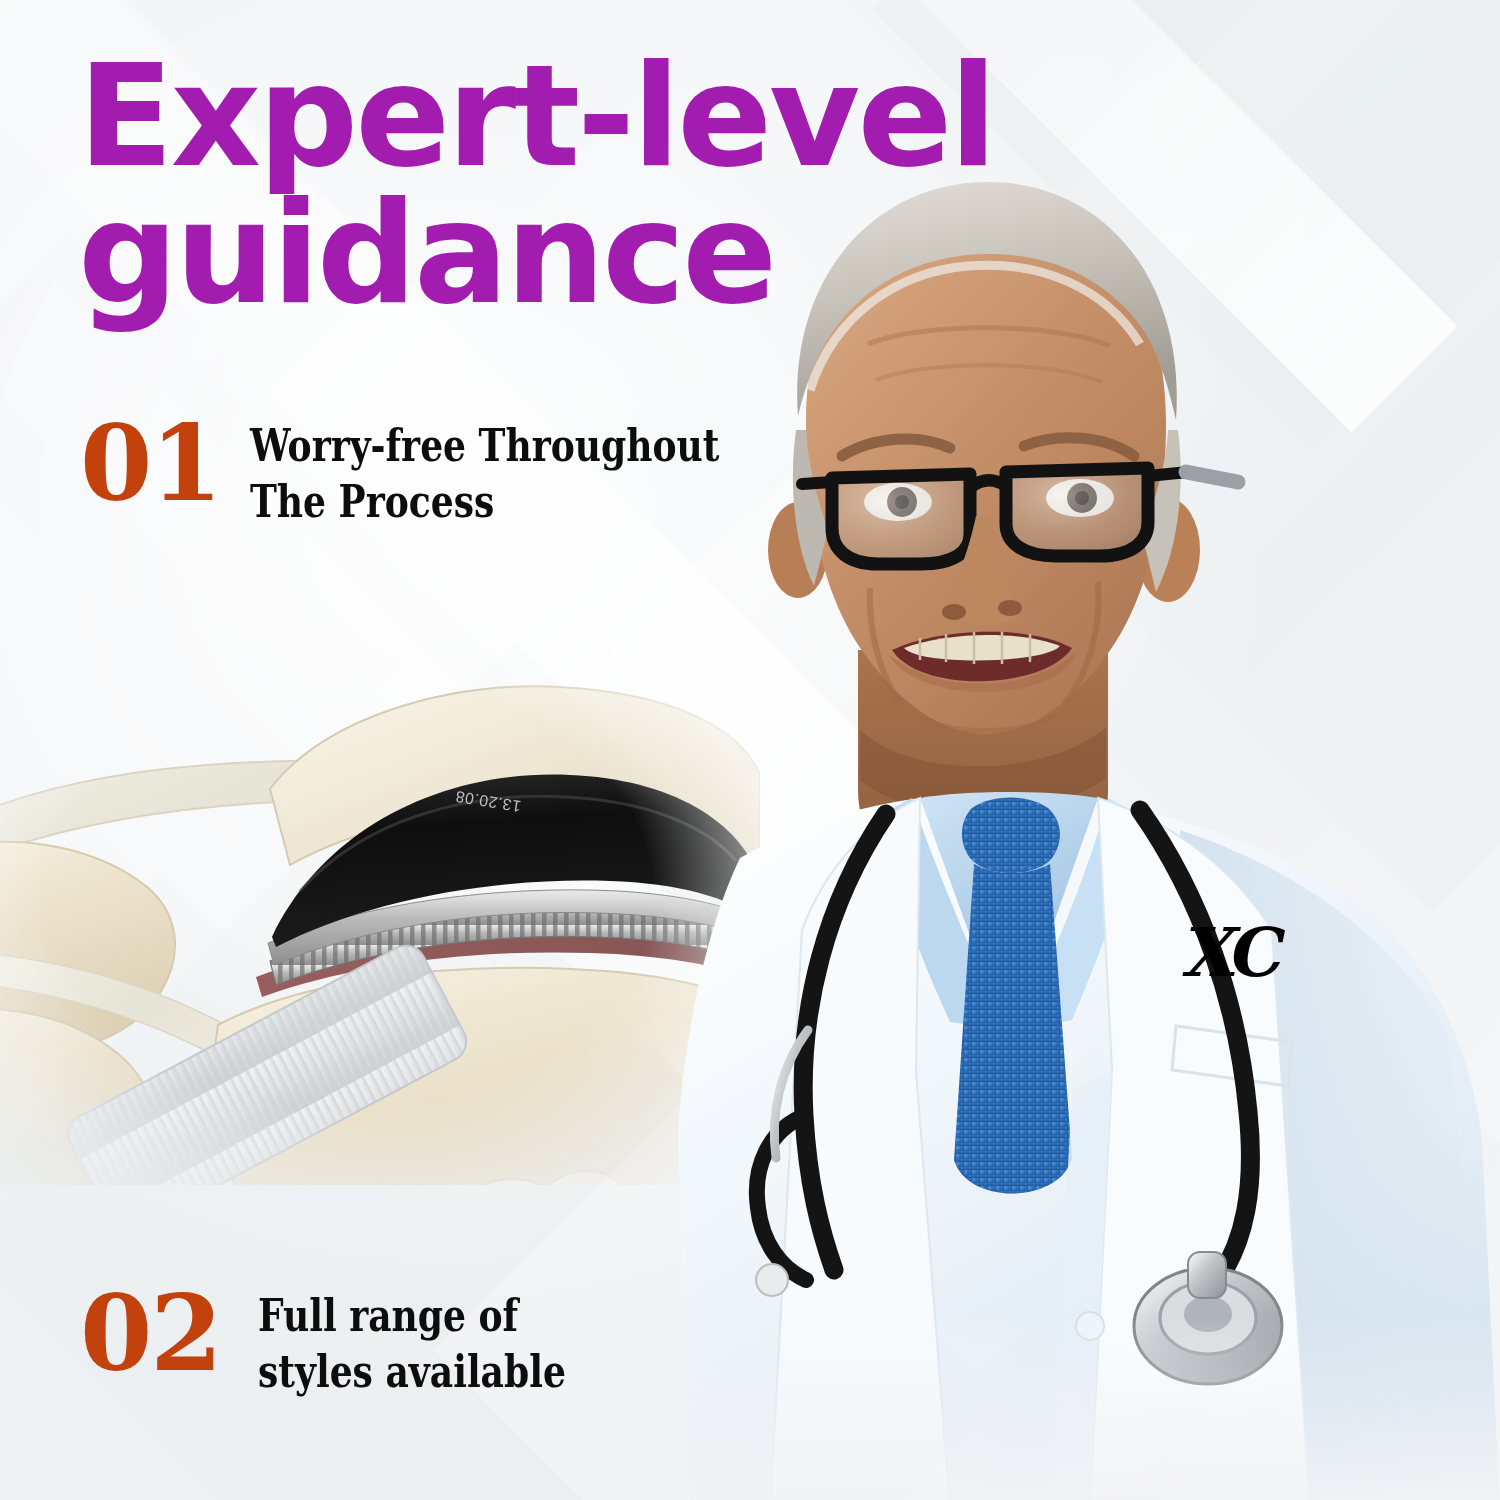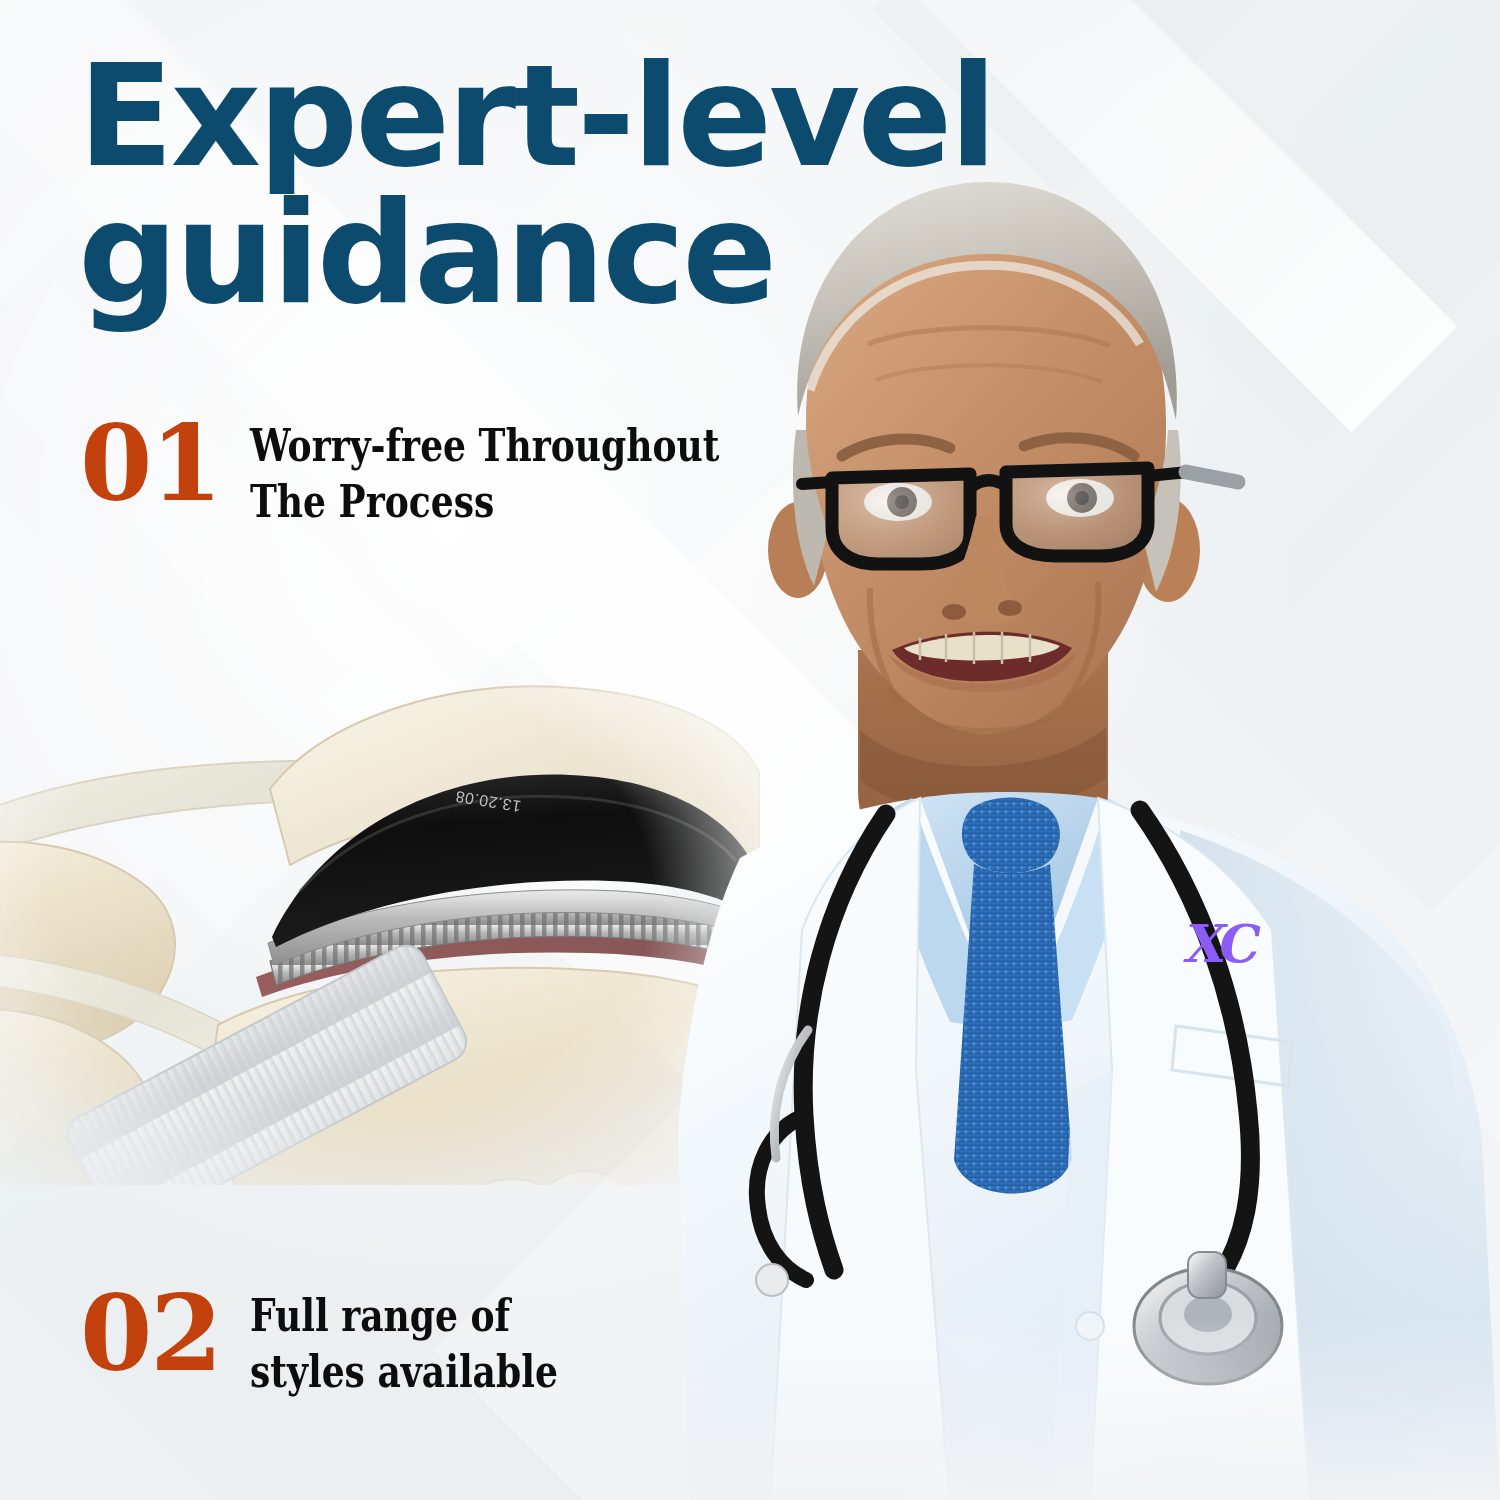--- a/index.html
+++ b/index.html
@@ -41,21 +41,21 @@
     inset: 0;
     background: radial-gradient(circle at 30% 35%, rgba(255,255,255,0.85) 0%, rgba(255,255,255,0.1) 55%, rgba(0,0,0,0.0) 100%);
   }
 
   
   .headline {
     position: absolute;
     left: 78px;
     top: 48px;
     width: 930px;
-    color: #0c4a6e;
+    color: #a21caf;
     font-family: "DejaVu Sans", sans-serif;
     font-weight: 700;
     font-size: 140px;
     line-height: 0.98;
     letter-spacing: -3px;
     z-index: 30;
     white-space: pre-line;
   }
 
   
@@ -82,21 +82,21 @@
     font-size: 44px;
     line-height: 1.28;
     letter-spacing: 0px;
     transform: scaleX(0.82);
     transform-origin: left top;
     white-space: pre-line;
     padding-top: 6px;
     width: 640px;
   }
   #feature-1 { left: 80px; top: 412px; }
-  #feature-2 { left: 80px; top: 1282px; }
+  #feature-2 { left: 80px; top: 1282px; gap: 8px; }
 
   
   .implant-photo {
     position: absolute;
     left: -30px;
     top: 625px;
     width: 790px;
     height: 560px;
     z-index: 12;
   }
@@ -121,24 +121,24 @@
     inset: 0;
     -webkit-mask-image: linear-gradient(to bottom, #000 0%, #000 86%, rgba(0,0,0,0.25) 97%, rgba(0,0,0,0) 100%);
     mask-image: linear-gradient(to bottom, #000 0%, #000 86%, rgba(0,0,0,0.25) 97%, rgba(0,0,0,0) 100%);
   }
 
   .coat-logo {
     position: absolute;
     left: 1186px;
     top: 918px;
     z-index: 26;
-    color: #8b5cf6;
+    color: #000000;
     font-family: "DejaVu Serif", serif;
     font-weight: 700;
-    font-size: 52px;
+    font-size: 68px;
     line-height: 1;
     letter-spacing: -6px;
     font-style: italic;
   }
 
   .implant-code {
     position: absolute;
     left: 455px;
     top: 792px;
     z-index: 15;

